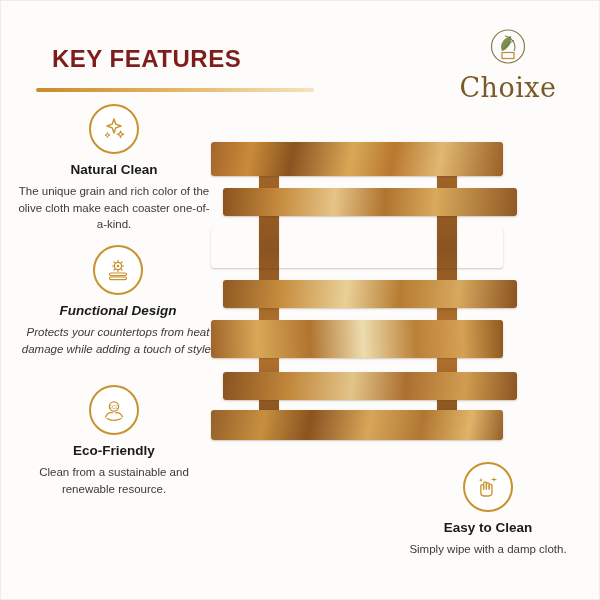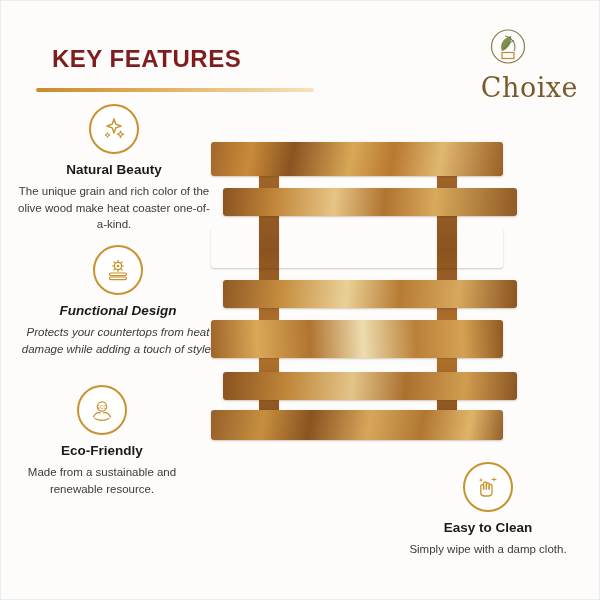--- a/index.html
+++ b/index.html
@@ -52,21 +52,21 @@
     border-radius: 2px;
     background: linear-gradient(to right, #c98b2b 0%, #e2b15e 45%, #f6e3bf 100%);
   }
 
   
   .brand {
     position: absolute;
     right: 22px;
     top: 24px;
     width: 140px;
-    text-align: right;
+    text-align: center;
   }
   .brand-mark {
     width: 48px;
     height: 48px;
     margin: 0 auto 2px auto;
     display: block;
   }
   .brand-name {
     font-family: "DejaVu Serif", serif;
     font-size: 27px;
@@ -101,21 +101,21 @@
   }
   .feature p {
     margin: 0;
     font-size: 11.5px;
     line-height: 1.45;
     color: #3a3a3a;
   }
 
   #feature-natural-beauty { left: 16px; top: 104px; }
   #feature-functional-design { left: 20px; top: 245px; font-style: italic; }
-  #feature-eco-friendly { left: 4px; top: 385px; }
+  #feature-eco-friendly { left: 16px; top: 385px; }
 
   
   #feature-durable { left: 196px; top: 462px; width: 200px; }
   #feature-easy-clean { left: 392px; top: 462px; width: 192px; }
 
   
   .product {
     position: absolute;
     left: 205px;
     top: 128px;
@@ -155,22 +155,22 @@
   </div>
 
   <div class="feature" id="feature-natural-beauty">
     <div class="badge">
       <svg width="26" height="26" viewBox="0 0 26 26">
         <path d="M13 3l1.8 5.2L20 10l-5.2 1.8L13 17l-1.8-5.2L6 10l5.2-1.8z" fill="none" stroke="#c8922f" stroke-width="1.4" stroke-linejoin="round"></path>
         <path d="M19.5 15l.9 2.4 2.4.9-2.4.9-.9 2.4-.9-2.4-2.4-.9 2.4-.9z" fill="none" stroke="#c8922f" stroke-width="1.1" stroke-linejoin="round"></path>
         <path d="M6.5 16.5l.7 1.8 1.8.7-1.8.7-.7 1.8-.7-1.8-1.8-.7 1.8-.7z" fill="none" stroke="#c8922f" stroke-width="1" stroke-linejoin="round"></path>
       </svg>
     </div>
-    <h3>Natural Beauty</h3>
-    <p>The unique grain and rich color of the olive wood make heat coaster one-of-a-kind.</p>
+    <h3>Natural Clean</h3>
+    <p>The unique grain and rich color of the olive cloth make each coaster one-of-a-kind.</p>
   </div>
 
   <div class="feature" id="feature-functional-design">
     <div class="badge">
       <svg width="26" height="26" viewBox="0 0 26 26">
         <circle cx="13" cy="9" r="3.6" fill="none" stroke="#c8922f" stroke-width="1.3"></circle>
         <circle cx="13" cy="9" r="1.3" fill="#c8922f"></circle>
         <g stroke="#c8922f" stroke-width="1.2" stroke-linecap="round">
           <line x1="13" y1="3.4" x2="13" y2="5"></line>
           <line x1="13" y1="13" x2="13" y2="14.6"></line>
@@ -193,21 +193,21 @@
     <div class="badge">
       <svg width="26" height="26" viewBox="0 0 26 26">
         <circle cx="13" cy="9.5" r="4.6" fill="none" stroke="#c8922f" stroke-width="1.2"></circle>
         <text x="13" y="11.6" font-size="5" font-family="Liberation Sans, sans-serif" fill="#c8922f" text-anchor="middle">ECO</text>
         <path d="M4.5 20c1.5-3.5 4-5 7-4.2" fill="none" stroke="#c8922f" stroke-width="1.3" stroke-linecap="round"></path>
         <path d="M21.5 20c-1.5-3.5-4-5-7-4.2" fill="none" stroke="#c8922f" stroke-width="1.3" stroke-linecap="round"></path>
         <path d="M6 21.5c2.5 1.5 4.8 1.8 7 1.8s4.5-.3 7-1.8" fill="none" stroke="#c8922f" stroke-width="1.3" stroke-linecap="round"></path>
       </svg>
     </div>
     <h3>Eco-Friendly</h3>
-    <p>Made from a sustainable and renewable resource.</p>
+    <p>Clean from a sustainable and renewable resource.</p>
   </div>
 
 
   <div class="feature" id="feature-easy-clean">
     <div class="badge">
       <svg width="26" height="26" viewBox="0 0 26 26">
         <path d="M9 22c-1.8 0-3.2-1.4-3.2-3.2V12c0-.8.6-1.4 1.4-1.4s1.4.6 1.4 1.4v3" fill="none" stroke="#c8922f" stroke-width="1.3" stroke-linecap="round"></path>
         <path d="M8.6 15v-5.6c0-.8.6-1.4 1.4-1.4s1.4.6 1.4 1.4V15" fill="none" stroke="#c8922f" stroke-width="1.3" stroke-linecap="round"></path>
         <path d="M11.4 15v-4.6c0-.8.6-1.4 1.4-1.4s1.4.6 1.4 1.4V15" fill="none" stroke="#c8922f" stroke-width="1.3" stroke-linecap="round"></path>
         <path d="M14.2 15v-3.4c0-.8.6-1.4 1.4-1.4s1.4.6 1.4 1.4v7c0 1.8-1.4 3.4-3.4 3.4H9" fill="none" stroke="#c8922f" stroke-width="1.3" stroke-linecap="round"></path>

